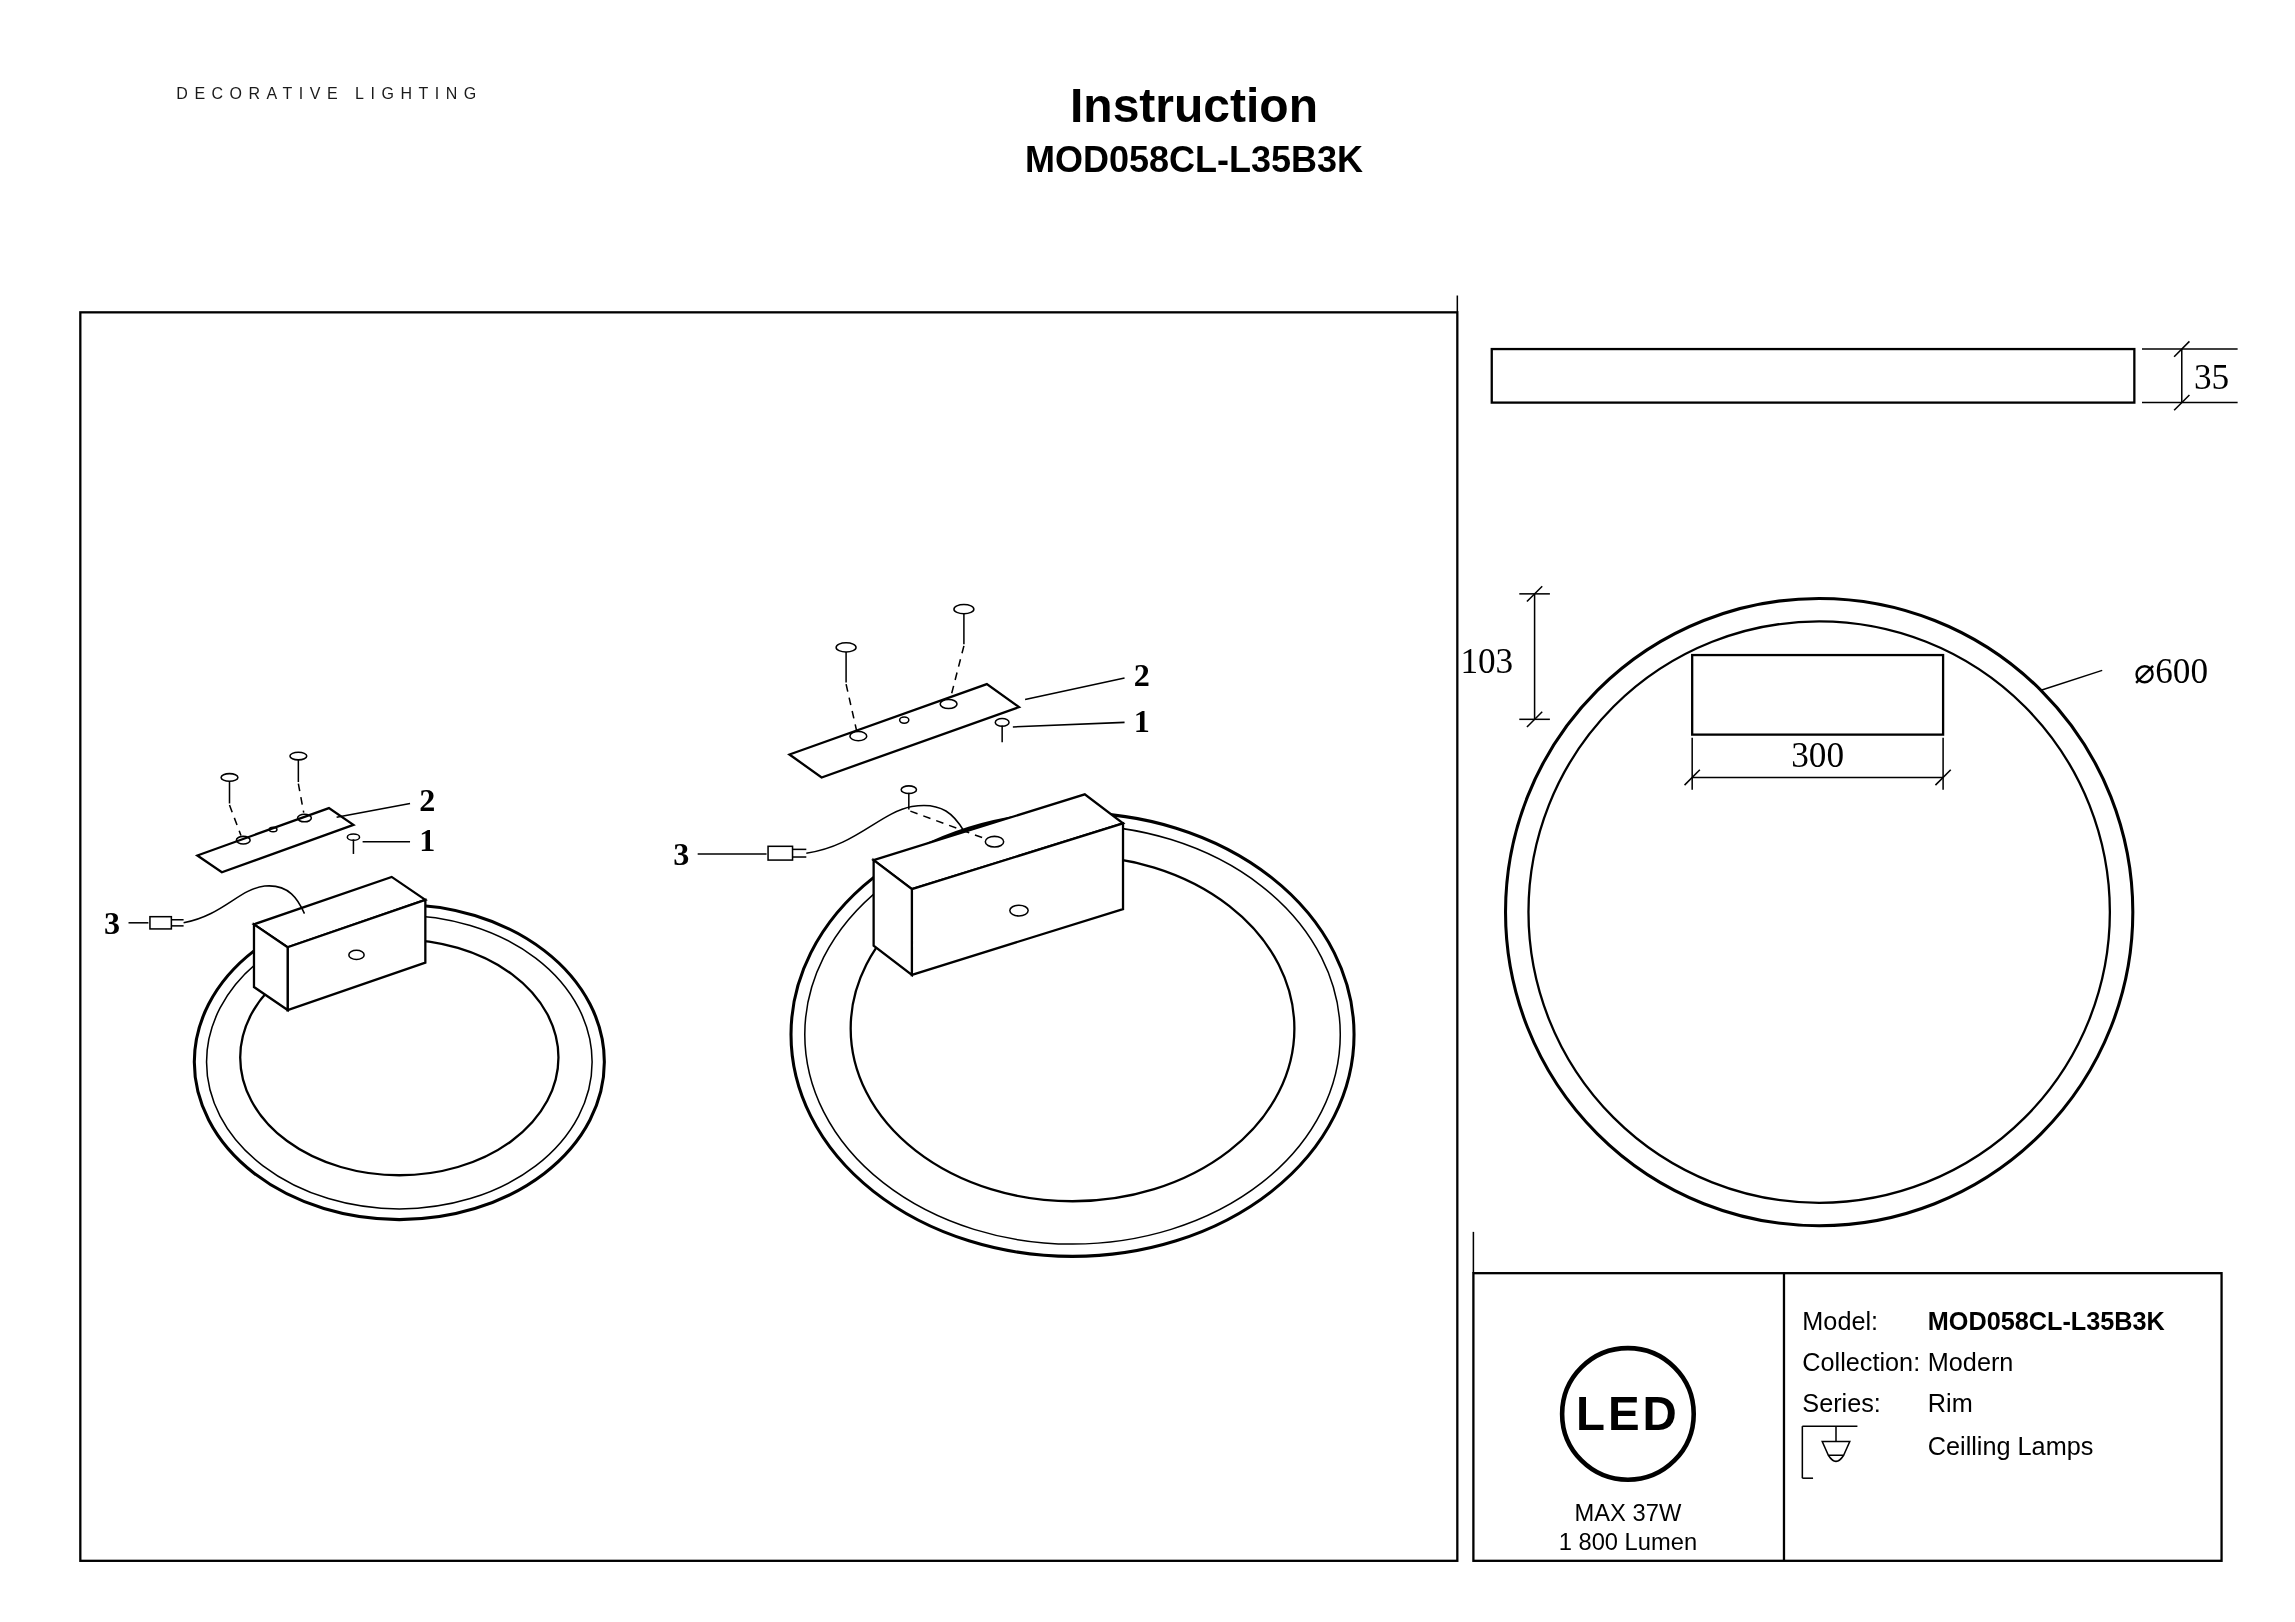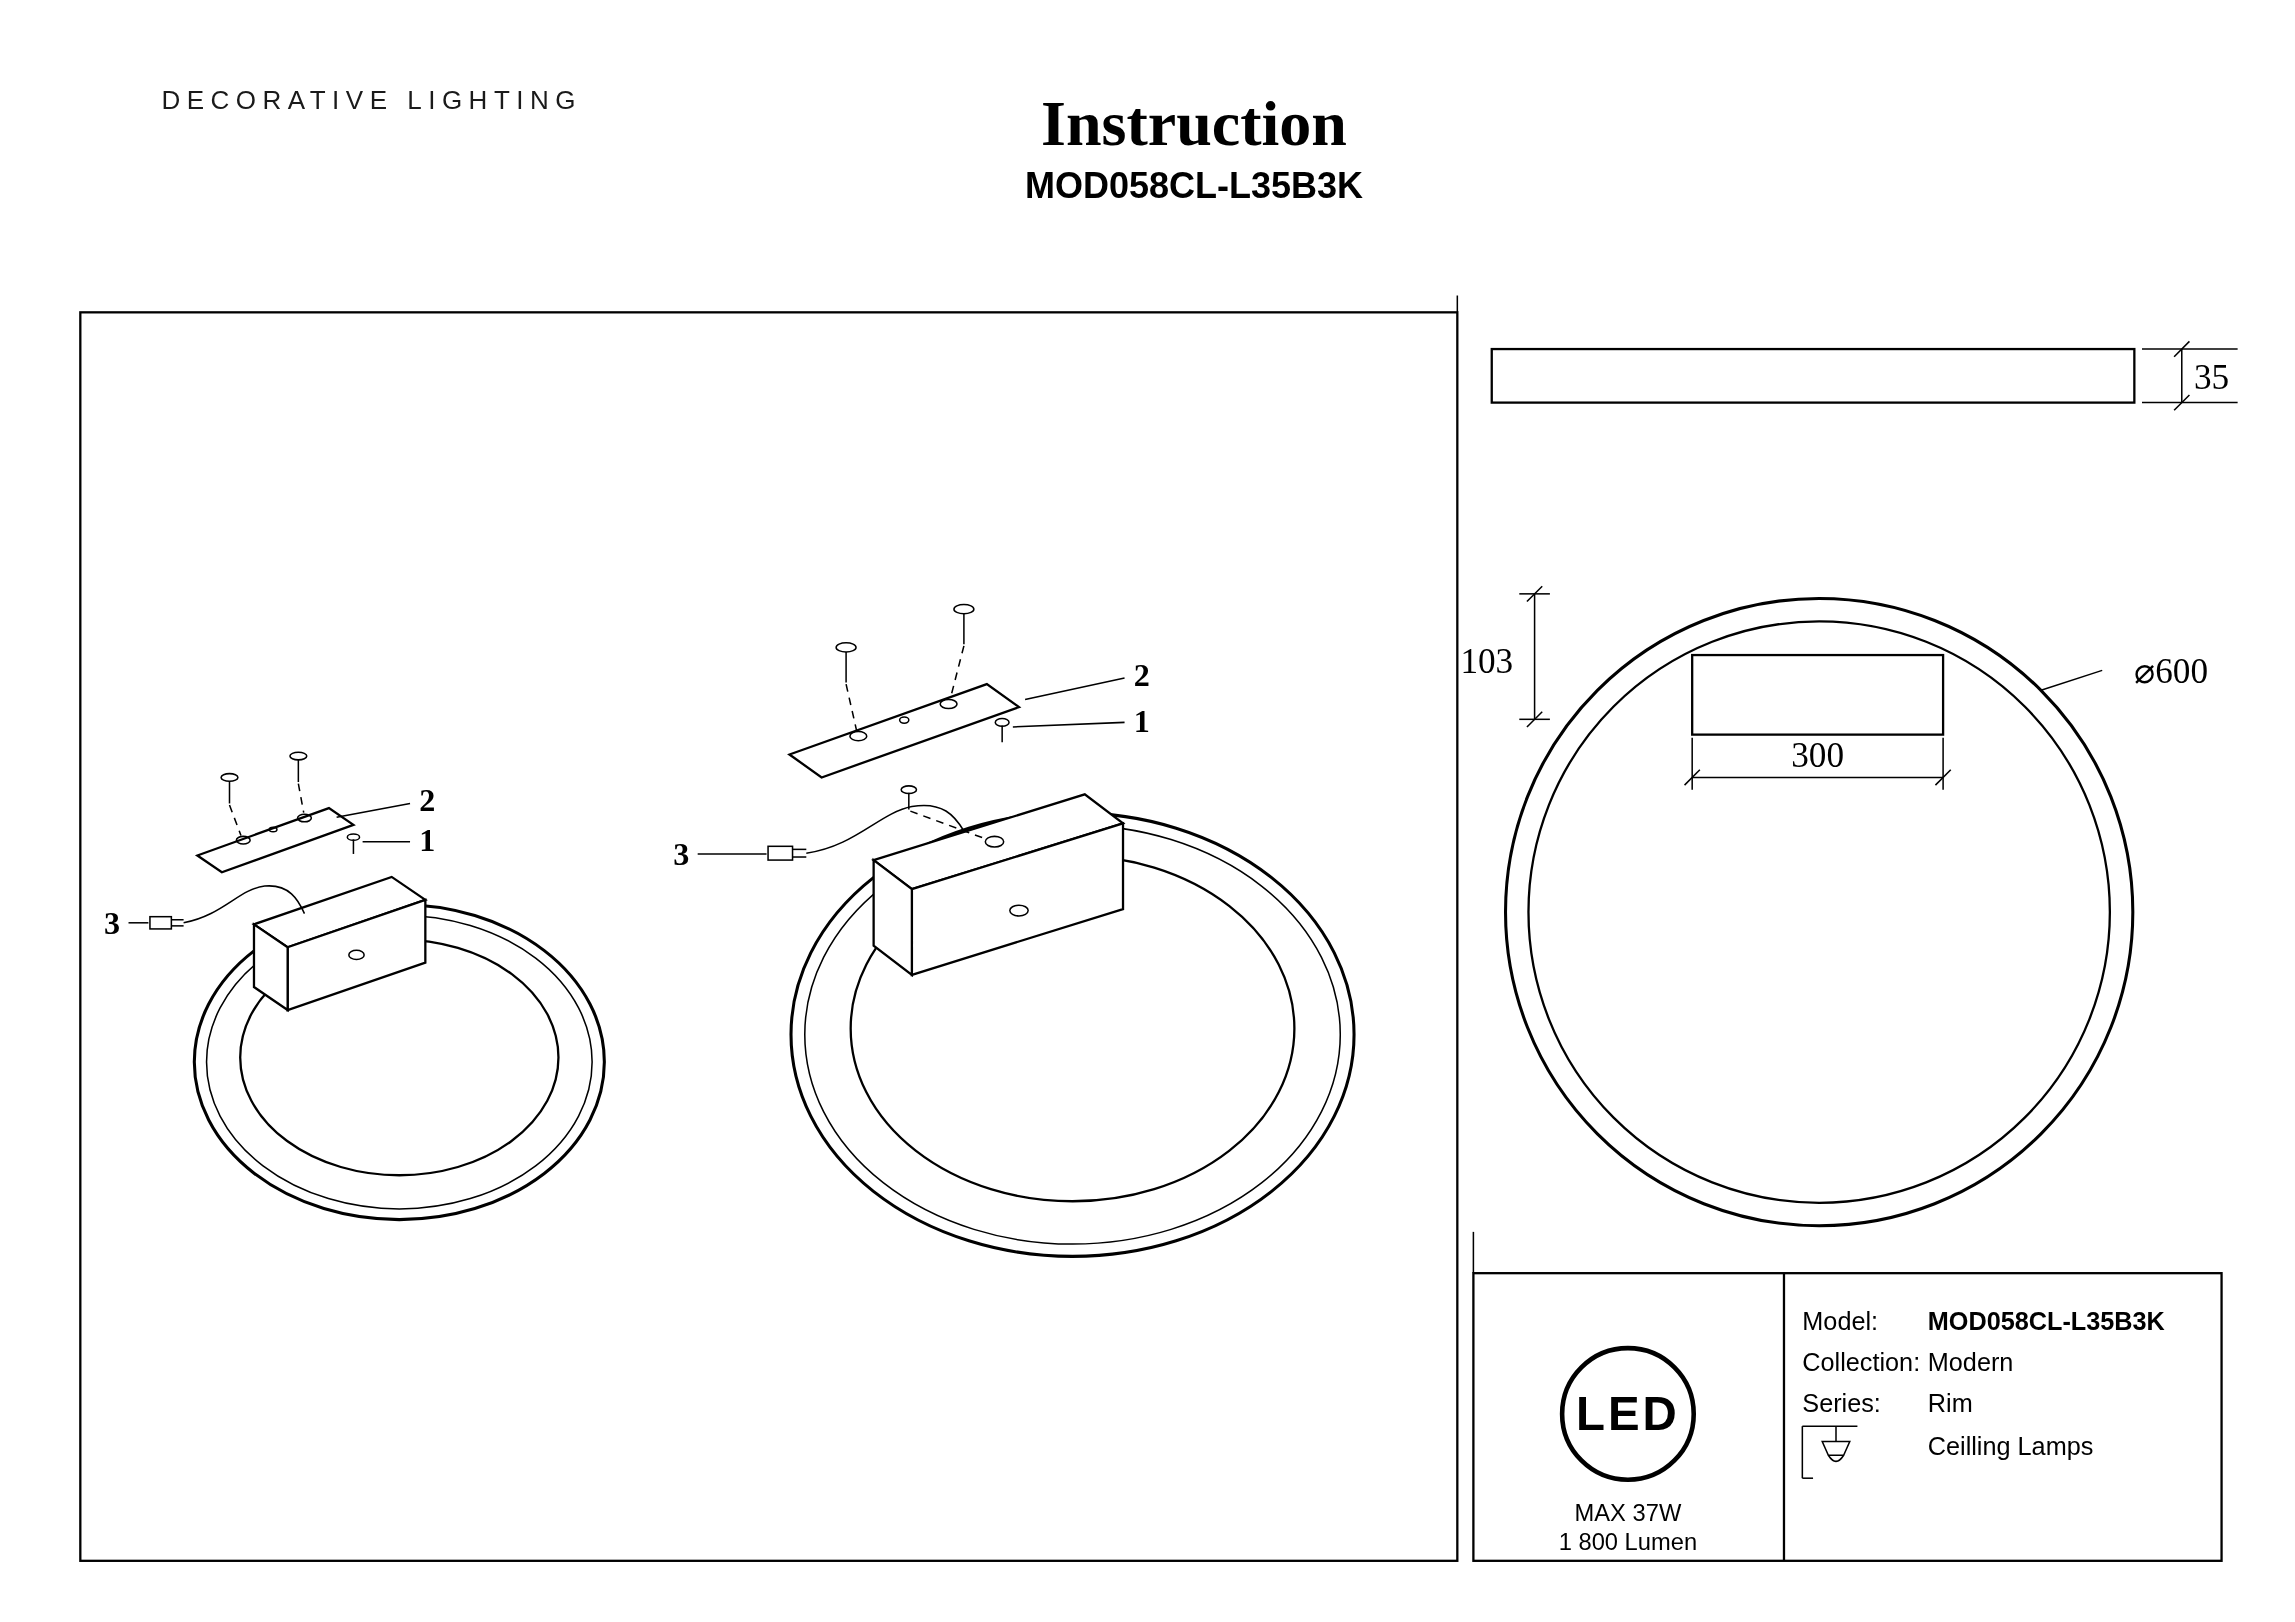--- a/index.html
+++ b/index.html
@@ -14,25 +14,25 @@
   .logo-word{
     font-size:80px;font-weight:bold;letter-spacing:5.4px;line-height:1;
     color:#000;white-space:nowrap;
   }
   .i-wrap{position:relative;display:inline-block;}
   .i-dot{
     position:absolute;left:50%;top:-3.1px;transform:translateX(-50%);
     width:13px;height:13px;border-radius:50%;background:var(--accent);
   }
   .logo-sub{
-    margin-top:7.7px;text-align:right;font-size:26px;letter-spacing:6.5px;
+    margin-top:7.7px;text-align:center;font-size:16px;letter-spacing:6.5px;
     color:#1a1a1a;white-space:nowrap;
   }
   .title-block{position:absolute;left:1194px;top:80px;transform:translateX(-50%);text-align:center;}
-  .title-block h1{margin:12px;font-size:64px;font-weight:bold;line-height:1;font-family:Liberation Serif, serif;}
+  .title-block h1{margin:2px;font-size:48px;font-weight:bold;line-height:1;}
   .model-code{margin-top:12.2px;font-size:36px;font-weight:bold;line-height:1;}
   
   svg.drawing{position:absolute;left:0;top:0;width:2295px;height:1623px;}
   .ln{stroke:#000;fill:none;stroke-width:3;}
   .thick{stroke-width:4;}
   .thin{stroke-width:2;}
   .wf{fill:#ffffff;}
   .dash{stroke:#000;fill:none;stroke-width:2;stroke-dasharray:10 8;}
   text{fill:#000;}
   .dim{font-family:"Liberation Serif",serif;font-size:46px;}

